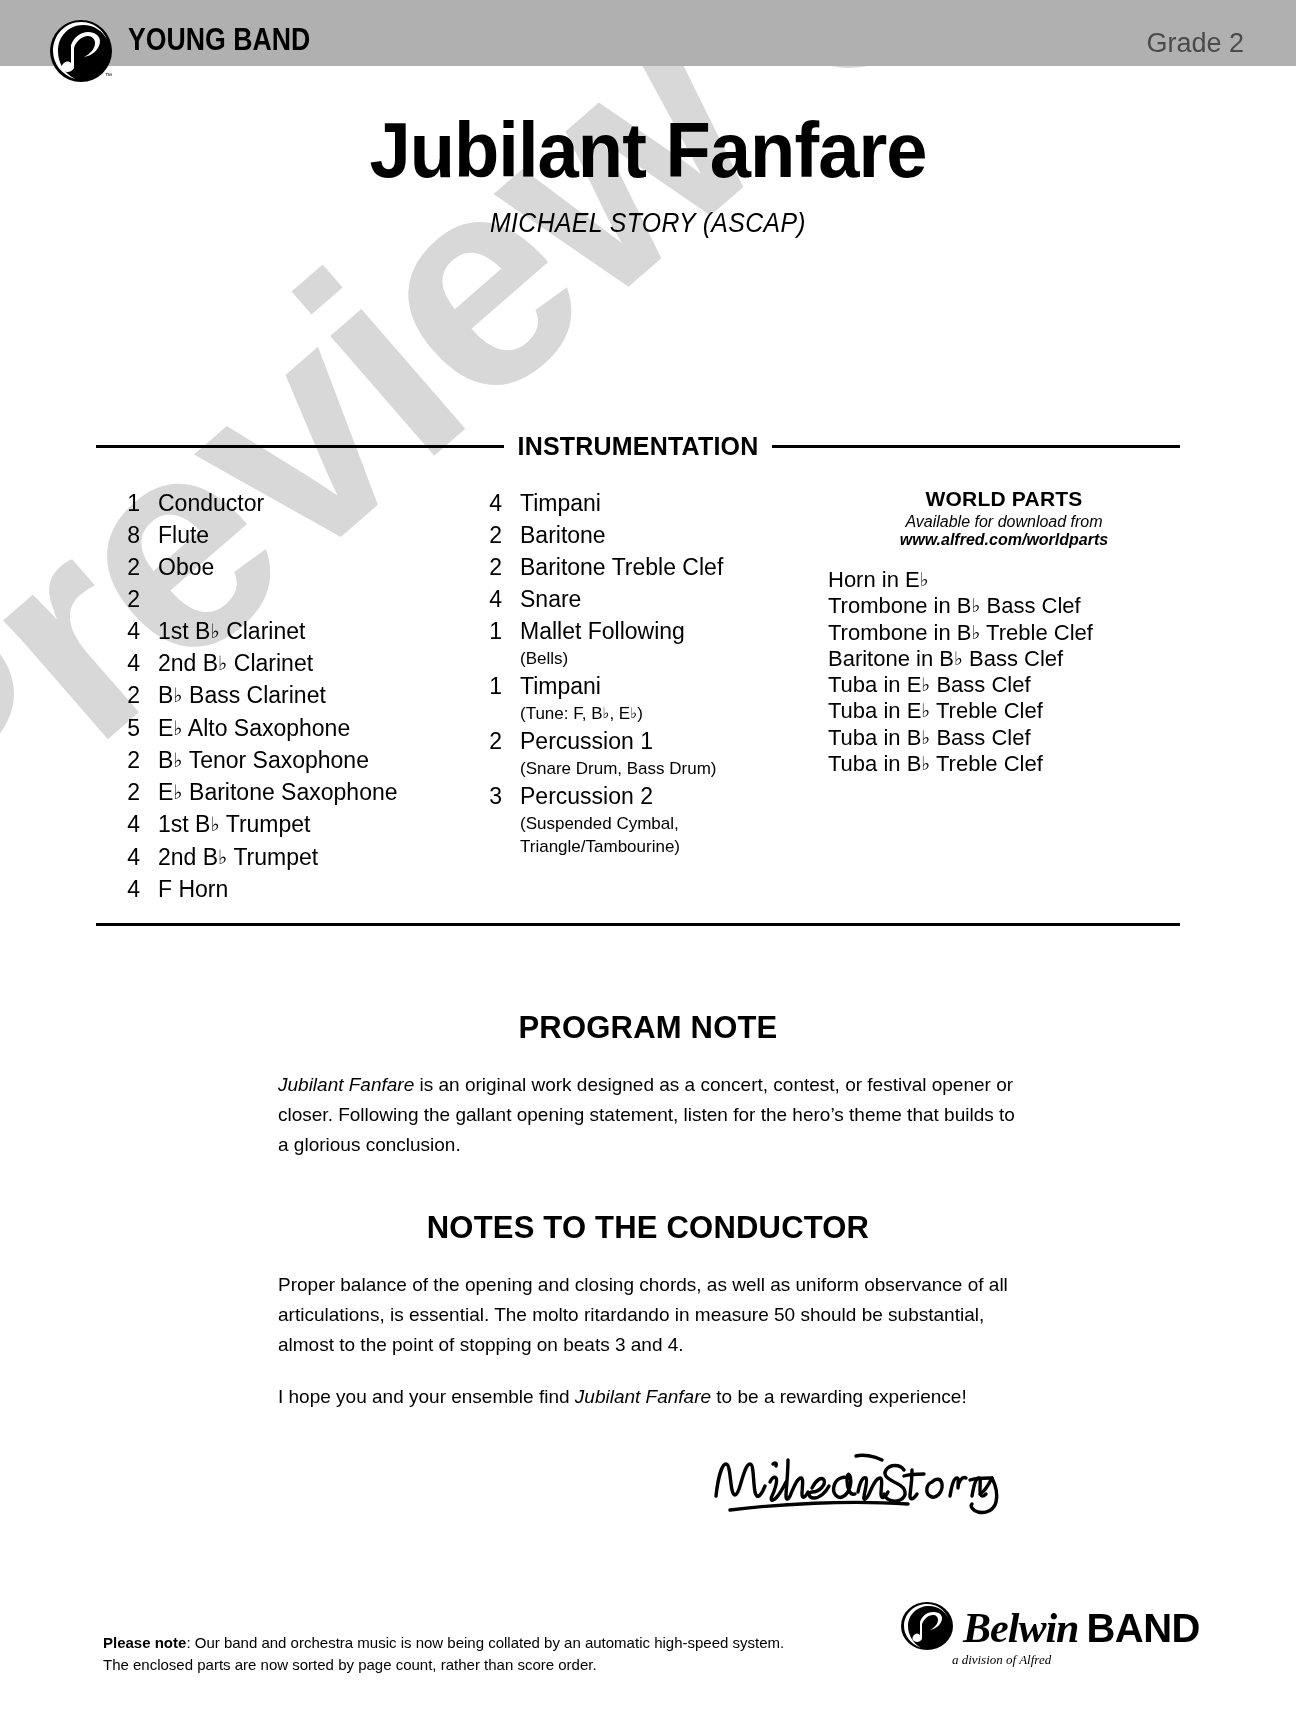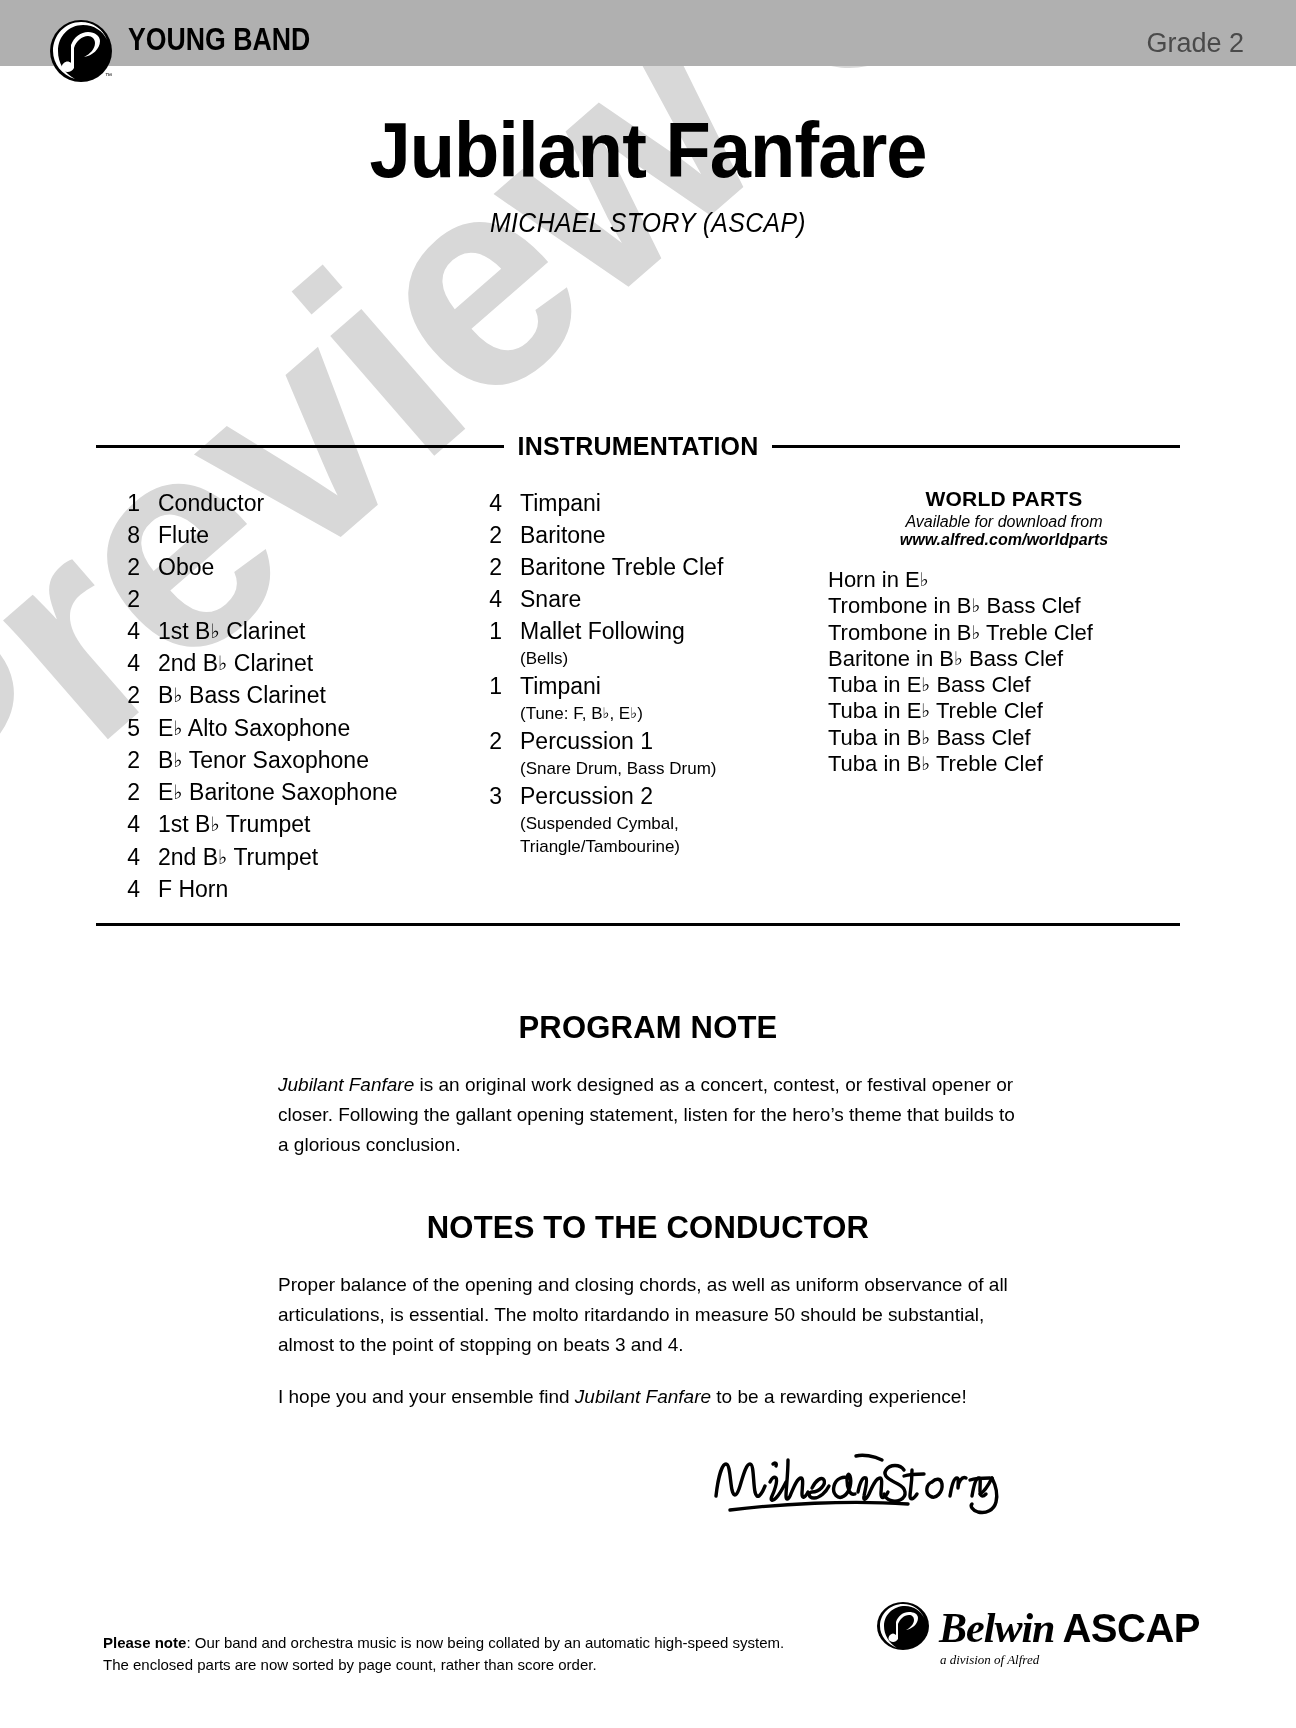--- a/index.html
+++ b/index.html
@@ -474,18 +474,18 @@
   <div class="belwin">
     <div class="belwin-row">
       <span>
         <svg width="56" height="52" viewBox="0 0 56 52">
           <ellipse cx="28" cy="26" rx="26" ry="24" fill="#000"></ellipse>
           <path d="M28 4 C15 4 5 14 5 26 C5 36 12 44 22 48 C14 43 9 35 9 26 C9 14 19 6 30 6 C39 6 46 11 49 18 C46 10 38 4 28 4 Z" fill="#fff"></path>
           <path d="M34 12 C28 12 23 16 21 22 L21 35 C19 33 17 33 15 35 C13 37 13 40 15 41 C18 43 21 42 23 39 L23 24 C25 19 29 15 34 15 C37 15 39 17 39 20 C39 24 35 28 31 30 C37 29 43 24 43 18 C43 14 39 12 34 12 Z" fill="#fff"></path>
         </svg>
       </span>
       <span class="belwin-word">Belwin</span>
-      <span class="belwin-band">ASCAP</span>
+      <span class="belwin-band">BAND</span>
     </div>
     <div class="belwin-sub">a division of Alfred</div>
   </div>
 
 </div>
 
 </body></html>

